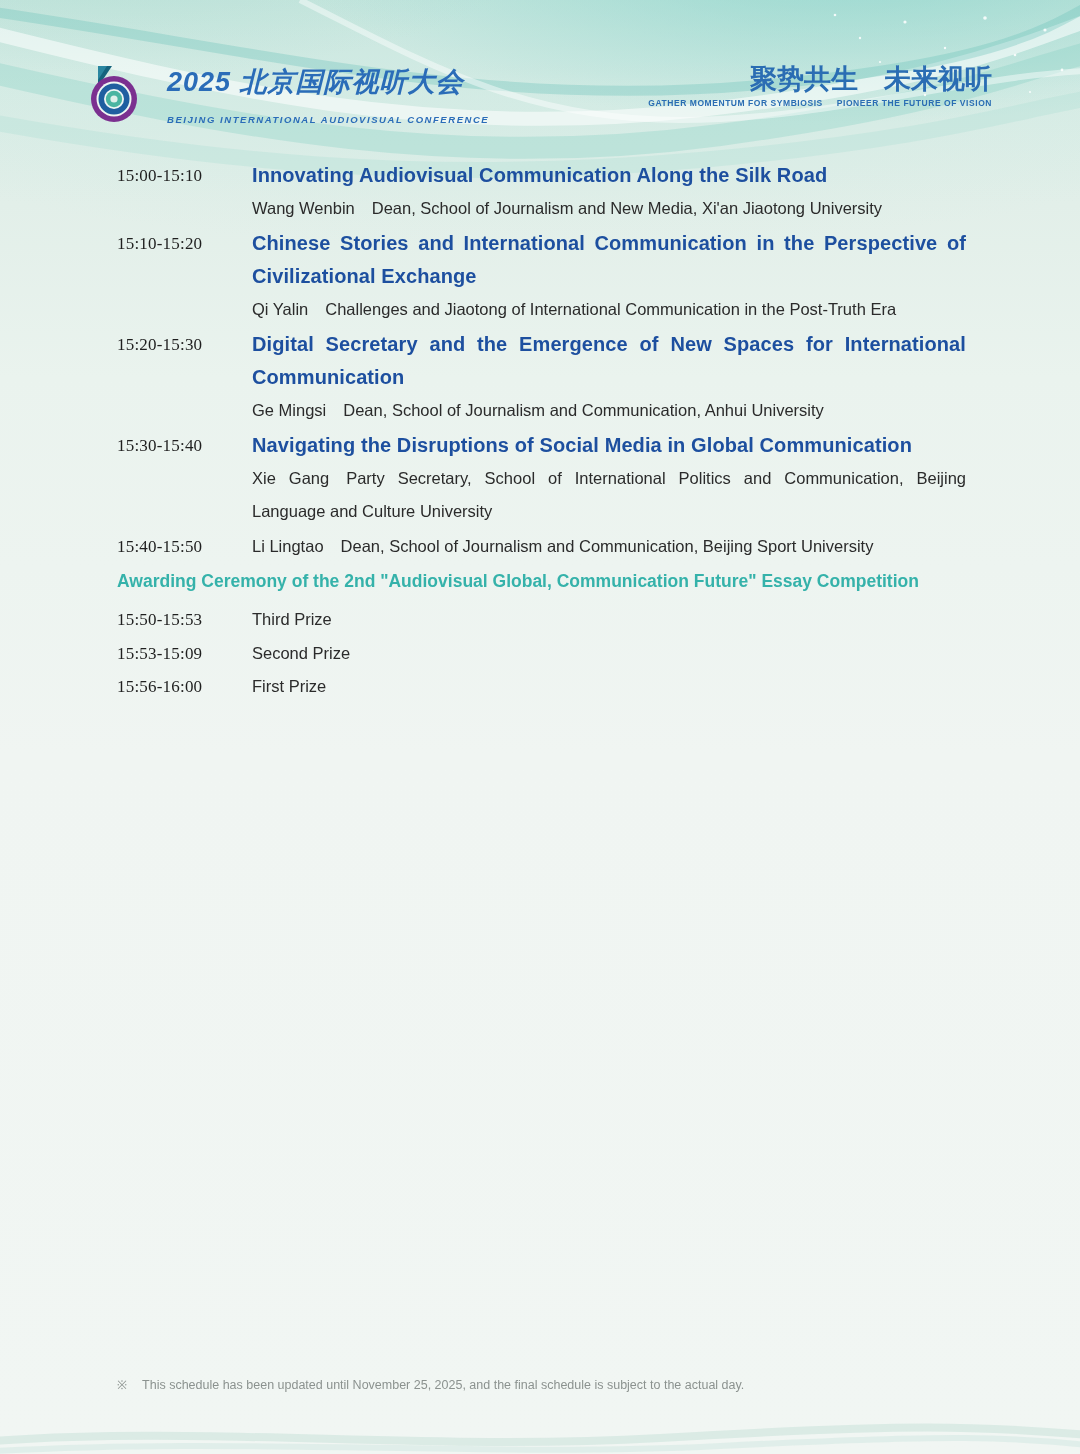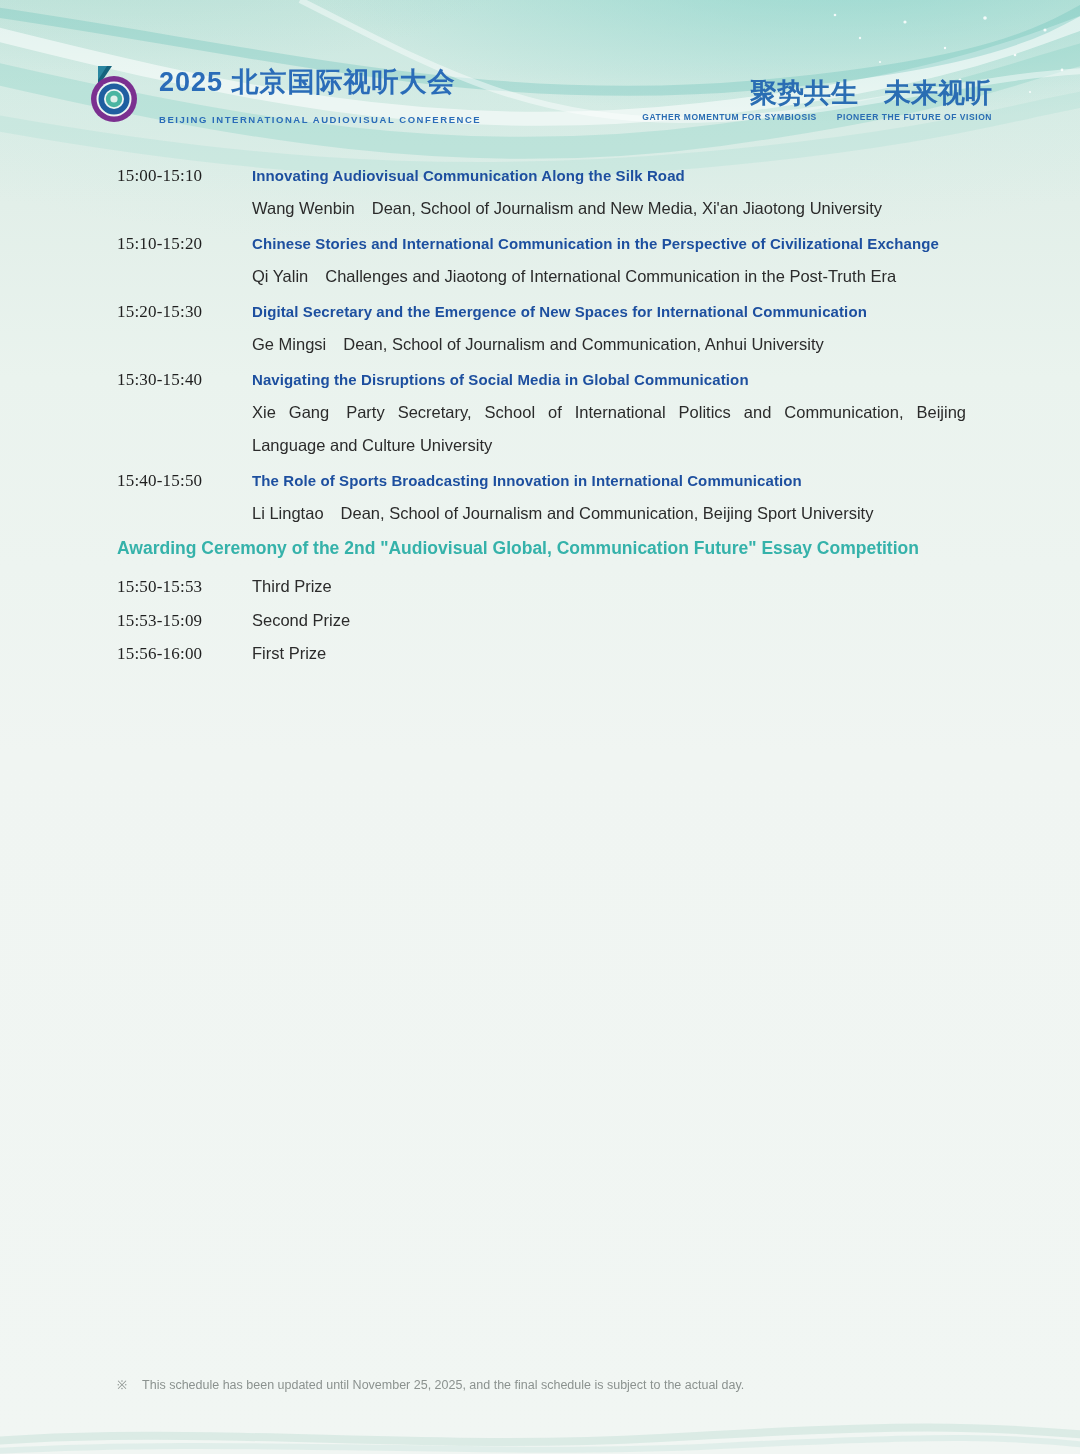--- a/index.html
+++ b/index.html
@@ -14,33 +14,33 @@
       radial-gradient(700px 240px at 12% -70px, rgba(160,216,203,0.45), rgba(160,216,203,0) 60%),
       radial-gradient(1200px 300px at 50% 40px, rgba(205,233,226,0.55), rgba(205,233,226,0) 70%),
       linear-gradient(180deg, #c6e5dd 0%, #d6ece5 6%, #e2efe9 14%, #eaf3ee 26%, #f0f5f2 52%, #f1f6f3 100%);
   }
   .bg-deco { position:absolute; left:0; pointer-events:none; }
   .bg-top { top:0; }
   .bg-bottom { bottom:0; }
 
   
   .header { position:absolute; top:64px; left:85px; right:88px; display:flex; justify-content:space-between; align-items:flex-start; }
-  .brand { display:flex; align-items:center; gap:12px; }
+  .brand { display:flex; align-items:center; gap:20px;font-style:italic; }
   .brand-text .cn { font-size:27px; font-weight:bold; color:#2a6cb8; letter-spacing:1px; line-height:30px; }
   .brand-text .en { font-size:9.5px; font-weight:bold; color:#2a6cb8; letter-spacing:1.55px; margin-top:17px; }
-  .slogan { margin-top:14px; }
+  .slogan { }
   .slogan-cn { display:flex; gap:26px; justify-content:flex-end; font-family:"Liberation Serif", serif; font-size:27px; font-weight:bold; color:#2a6db3; line-height:30px; }
-  .slogan-en { display:flex; gap:20px; justify-content:flex-end; font-size:8.5px; font-weight:bold; color:#2a6db3; letter-spacing:0.55px; margin-top:4px; }
+  .slogan-en { display:flex; gap:14px; justify-content:flex-end; font-size:8.5px; font-weight:bold; color:#2a6db3; letter-spacing:0.55px; margin-top:4px; }
 
   
   .schedule { position:absolute; top:159px; left:117px; width:849px; }
   .session { display:grid; grid-template-columns:135px 1fr; margin-bottom:2px; }
   .time-col { font-size:17px; line-height:33px; color:#1f1f1f; letter-spacing:0.2px;font-family:Liberation Serif, serif; }
   .sess-body { min-width:0; }
-  .sess-title { font-size:15px; font-weight:bold; color:#1d4f9f; line-height:33px; text-align:justify; letter-spacing:0.1px; }
+  .sess-title { font-size:20px; font-weight:bold; color:#1d4f9f; line-height:33px; text-align:justify; letter-spacing:0.1px; }
   .speaker { font-size:16.5px; color:#2b2b2b; line-height:33px; text-align:justify; }
   .spk-name { margin-right:17px; }
 
   .ceremony-title { font-size:17.5px; font-weight:bold; color:#35b2aa; line-height:33px; margin:2px 0 5px 0; }
   .prize-row { display:grid; grid-template-columns:135px 1fr; }
   .prize-label { font-size:16.5px; color:#2b2b2b; line-height:33.5px; }
 
   
   .footnote { position:absolute; left:117px; top:1376px; font-size:12.5px; color:#8b928f; display:flex; align-items:baseline; }
   .footnote .sym { margin-right:15px; font-size:12px; }
@@ -146,21 +146,20 @@
       <div class="sess-title">Navigating the Disruptions of Social Media in Global Communication</div>
       <div class="speaker">
         <span class="spk-name">Xie Gang</span><span>Party Secretary, School of International Politics and Communication, Beijing Language and Culture University</span>
       </div>
     </div>
   </div>
 
   <div class="session">
     <div class="time-col">15:40-15:50</div>
     <div class="sess-body">
-      <div class="sess-title">The Role of Sports Broadcasting Innovation in International Communication</div>
       <div class="speaker">
         <span class="spk-name">Li Lingtao</span><span>Dean, School of Journalism and Communication, Beijing Sport University</span>
       </div>
     </div>
   </div>
 
   <div class="ceremony-title">Awarding Ceremony of the 2nd "Audiovisual Global, Communication Future" Essay Competition</div>
 
   <div class="prize-row">
     <div class="time-col">15:50-15:53</div>

